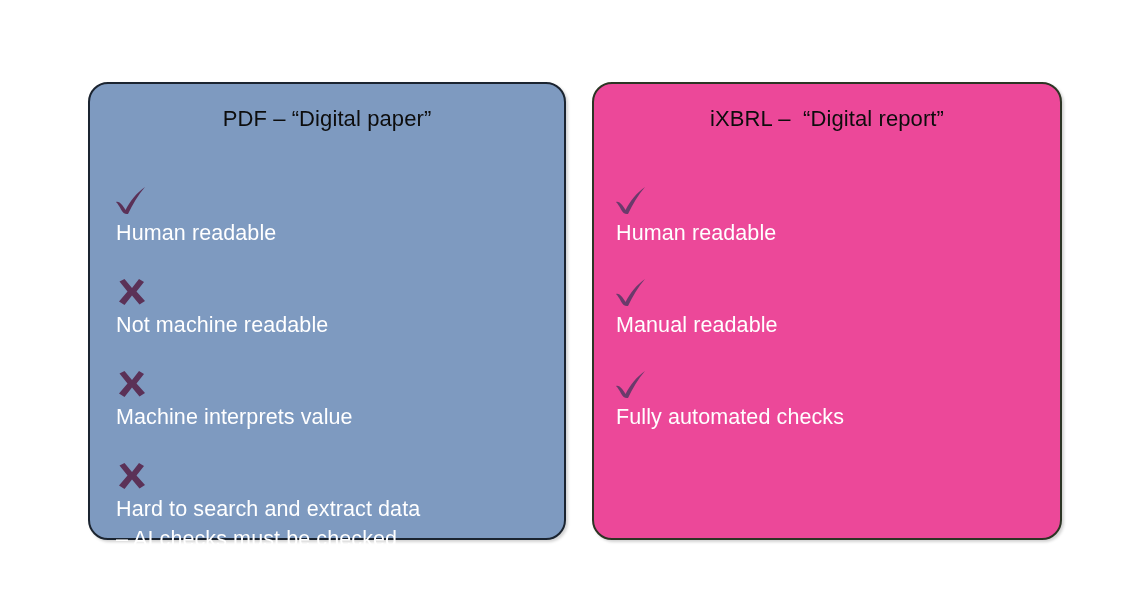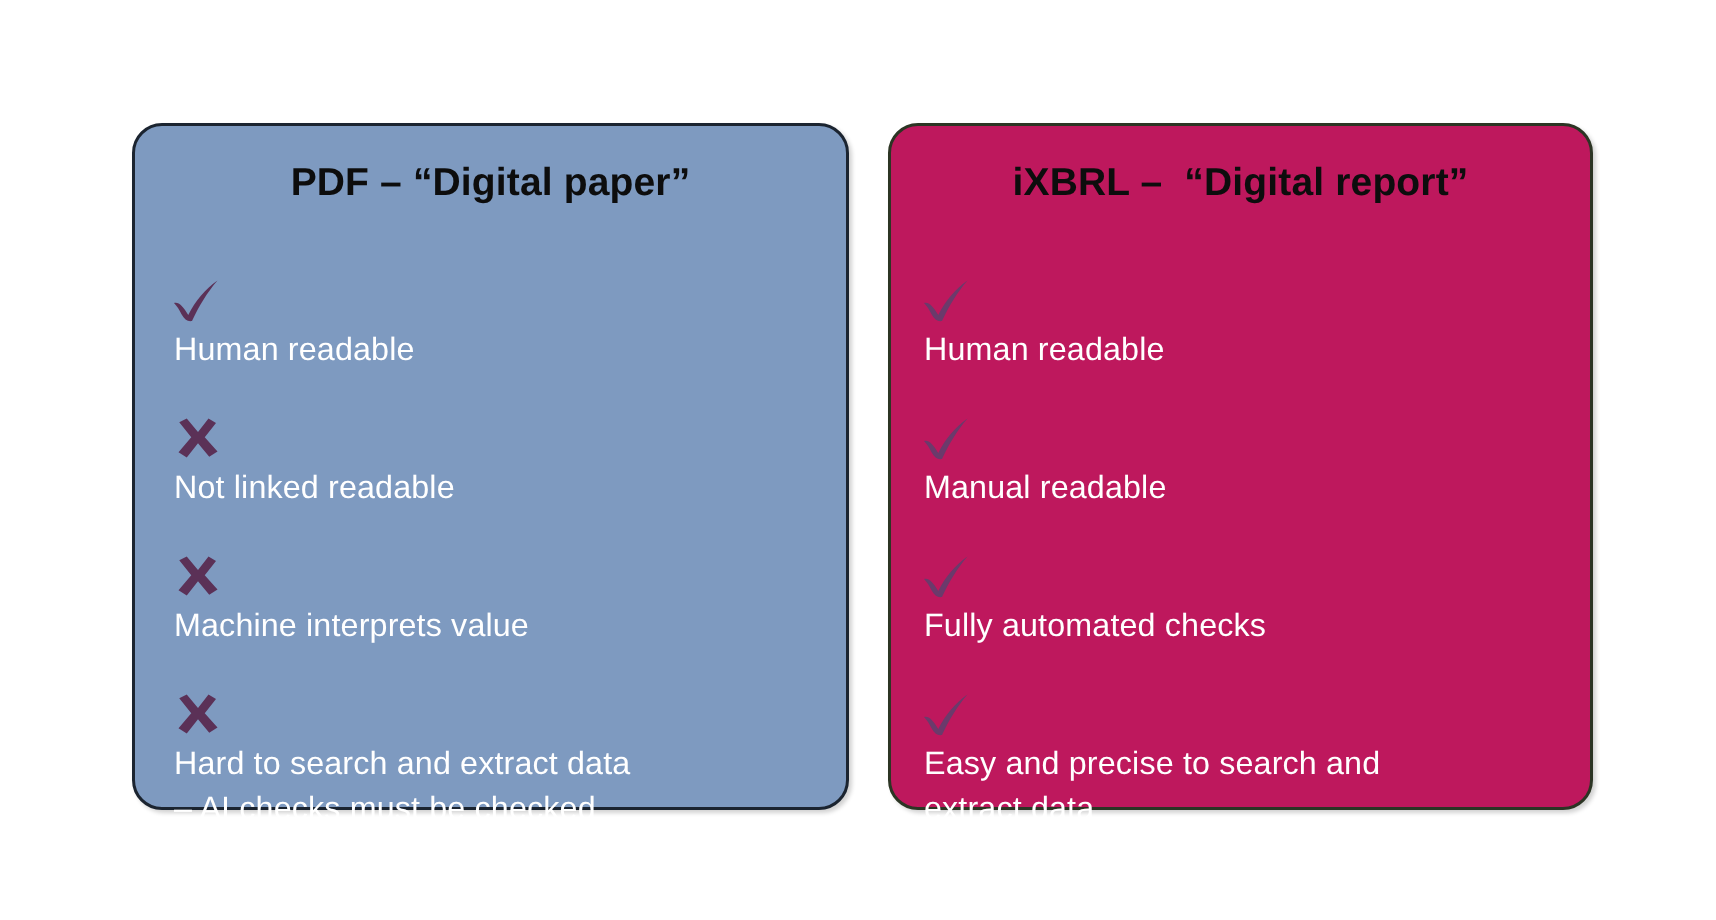--- a/index.html
+++ b/index.html
@@ -32,32 +32,32 @@
 
   .card-pdf {
     left: 88px;
     width: 478px;
     background: #7e9ac0;
   }
 
   .card-ixbrl {
     left: 592px;
     width: 470px;
-    background: #be185d;
+    background: #ec4899;
     border-color: #2c3524;
   }
 
   .card-title {
     position: absolute;
     left: 0;
     right: 0;
     top: 22px;
     text-align: center;
-    font-size: 26px;
-    font-weight: bold;
+    font-size: 22px;
+    font-weight: normal;
     color: #0d0d0d;
     letter-spacing: 0.1px;
     white-space: pre;
   }
 
   .list {
     position: absolute;
     left: 0;
     right: 0;
     top: 98px;
@@ -118,21 +118,21 @@
         </span>
         <span class="item-text">Human readable</span>
       </div>
 
       <div class="list-item">
         <span class="mark">
           <svg viewBox="0 0 40 34" aria-hidden="true">
             <path d="M7.5 6.5 L12.5 4 L20 13 L27 4 L32 7 L24.5 16.5 L33 26 L27.5 29.5 L20 20.5 L12.5 30 L7 26.5 L15.5 16.5 Z" fill="#5B3157"></path>
           </svg>
         </span>
-        <span class="item-text">Not linked readable</span>
+        <span class="item-text">Not machine readable</span>
       </div>
 
 
       <div class="list-item">
         <span class="mark">
           <svg viewBox="0 0 40 34" aria-hidden="true">
             <path d="M7.5 6.5 L12.5 4 L20 13 L27 4 L32 7 L24.5 16.5 L33 26 L27.5 29.5 L20 20.5 L12.5 30 L7 26.5 L15.5 16.5 Z" fill="#5B3157"></path>
           </svg>
         </span>
         <span class="item-text">Machine interprets value</span>
@@ -176,26 +176,17 @@
       <div class="list-item">
         <span class="mark">
           <svg viewBox="0 0 40 34" aria-hidden="true">
             <path d="M4 19 C7 18 10 21 13.5 27 C18 18 25 9.5 33 4 C26 12 20.5 21.5 16 31 C13 31.5 11 30 9 26.5 C7.5 23.5 6 21 4 19 Z" fill="#6B3A6B"></path>
           </svg>
         </span>
         <span class="item-text">Fully automated checks</span>
       </div>
 
 
-      <div class="list-item">
-        <span class="mark">
-          <svg viewBox="0 0 40 34" aria-hidden="true">
-            <path d="M4 19 C7 18 10 21 13.5 27 C18 18 25 9.5 33 4 C26 12 20.5 21.5 16 31 C13 31.5 11 30 9 26.5 C7.5 23.5 6 21 4 19 Z" fill="#6B3A6B"></path>
-          </svg>
-        </span>
-        <span class="item-text">Easy and precise to search and
-extract data</span>
-      </div>
 
     </div>
   </div>
 
 </div>
 
 </body></html>

